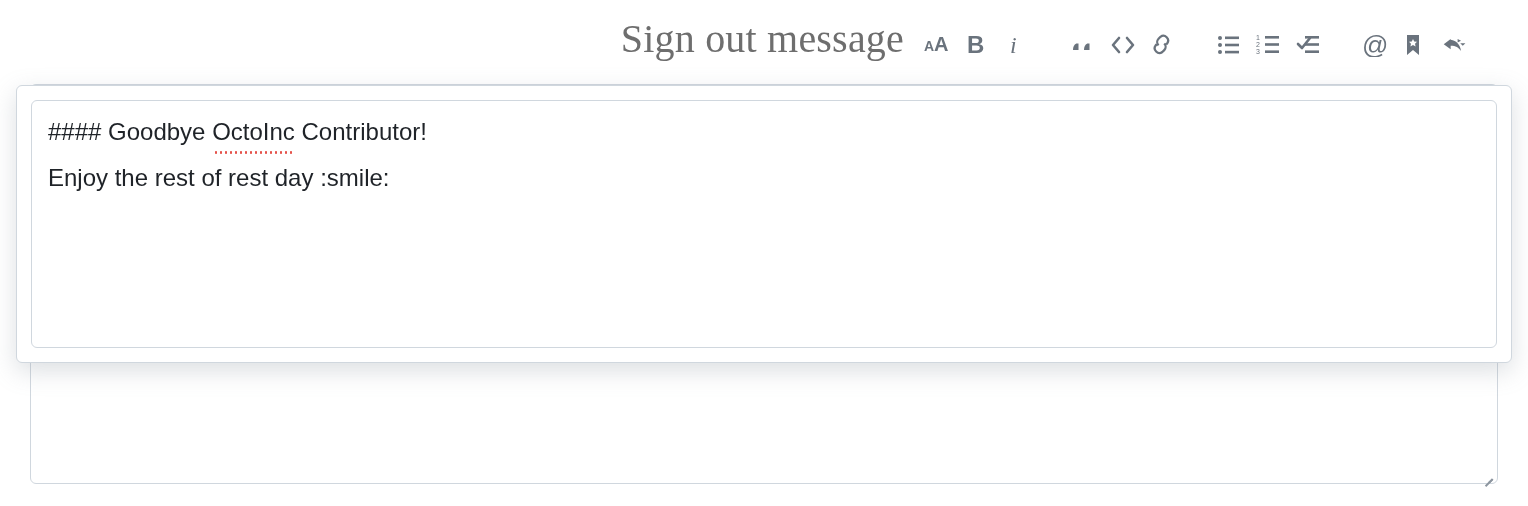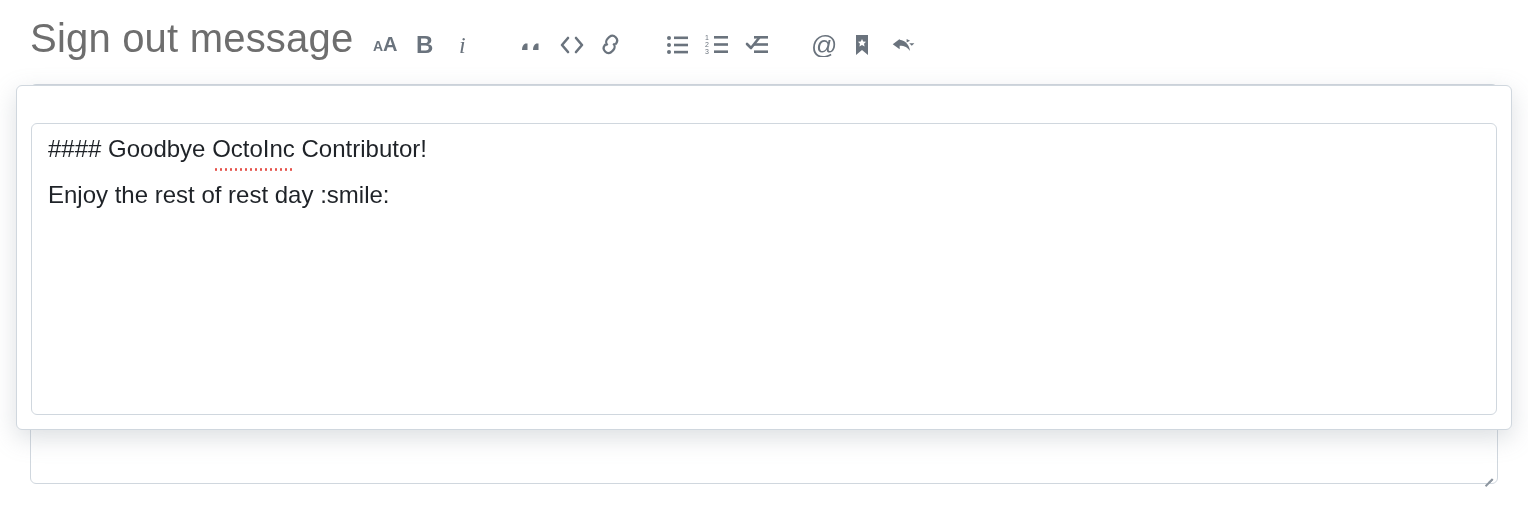--- a/index.html
+++ b/index.html
@@ -1,25 +1,25 @@
 <!DOCTYPE html>
 <html><head>
 <meta charset="utf-8">
 <style>
   html,body{margin:0;padding:0;font-family:-apple-system,BlinkMacSystemFont,"Segoe UI",Helvetica,Arial,sans-serif;background:#fff;color:#24292f;}
   .wrap{width:1528px;height:506px;position:relative;box-sizing:border-box;padding:0 30px;}
-  .header{display:flex;align-items:center;justify-content:flex-start;height:76px;}
+  .header{display:flex;align-items:center;justify-content:flex-end;height:76px;font-family:Liberation Serif, serif;}
   .title{font-size:40px;font-weight:400;color:#6e6e6e;letter-spacing:.2px;}
   .toolbar{display:flex;align-items:center;gap:0;margin-top:14px;margin-right:10px;}
   .tgrp{display:flex;align-items:center;gap:14px;padding:0 20px;}
   .tbtn{display:inline-flex;align-items:center;justify-content:center;width:26px;height:26px;color:#6a737d;cursor:pointer;}
   .tbtn svg{display:block;}
   .outer-area{position:relative;margin-top:8px;border:1px solid #d0d7de;border-radius:6px;height:400px;box-sizing:border-box;}
   .popup{position:absolute;left:-15px;right:-15px;top:0;background:#fff;border:1px solid #d0d7de;border-radius:6px;box-shadow:0 8px 24px rgba(140,149,159,.3);padding:14px;box-sizing:border-box;}
-  .inner-box{border:1px solid #d0d7de;border-radius:6px;height:292px;padding:2px 16px;box-sizing:border-box;position:relative;font-size:24px;color:#1f2328;line-height:1.9;margin-top:23px;}
+  .inner-box{border:1px solid #d0d7de;border-radius:6px;height:248px;padding:8px 16px;box-sizing:border-box;position:relative;font-size:24px;color:#1f2328;line-height:1.9;}
   .line{white-space:pre;}
   .spell{position:relative;display:inline-block;}
   .spell::after{content:"";position:absolute;left:2px;right:2px;bottom:1px;height:3px;
     background-image:radial-gradient(circle at 2px 1.5px,#e5534b 1.1px,transparent 1.2px);
     background-size:5px 3px;background-repeat:repeat-x;}
   .resize{position:absolute;right:4px;bottom:4px;width:12px;height:12px;}
   .resize::before,.resize::after{content:"";position:absolute;background:#8c959f;}
   .resize::before{right:0;bottom:0;width:10px;height:1.5px;transform:rotate(-45deg);transform-origin:right bottom;}
   .resize::after{right:0;bottom:0;width:5px;height:1.5px;transform:rotate(-45deg);transform-origin:right bottom;}
 </style>

